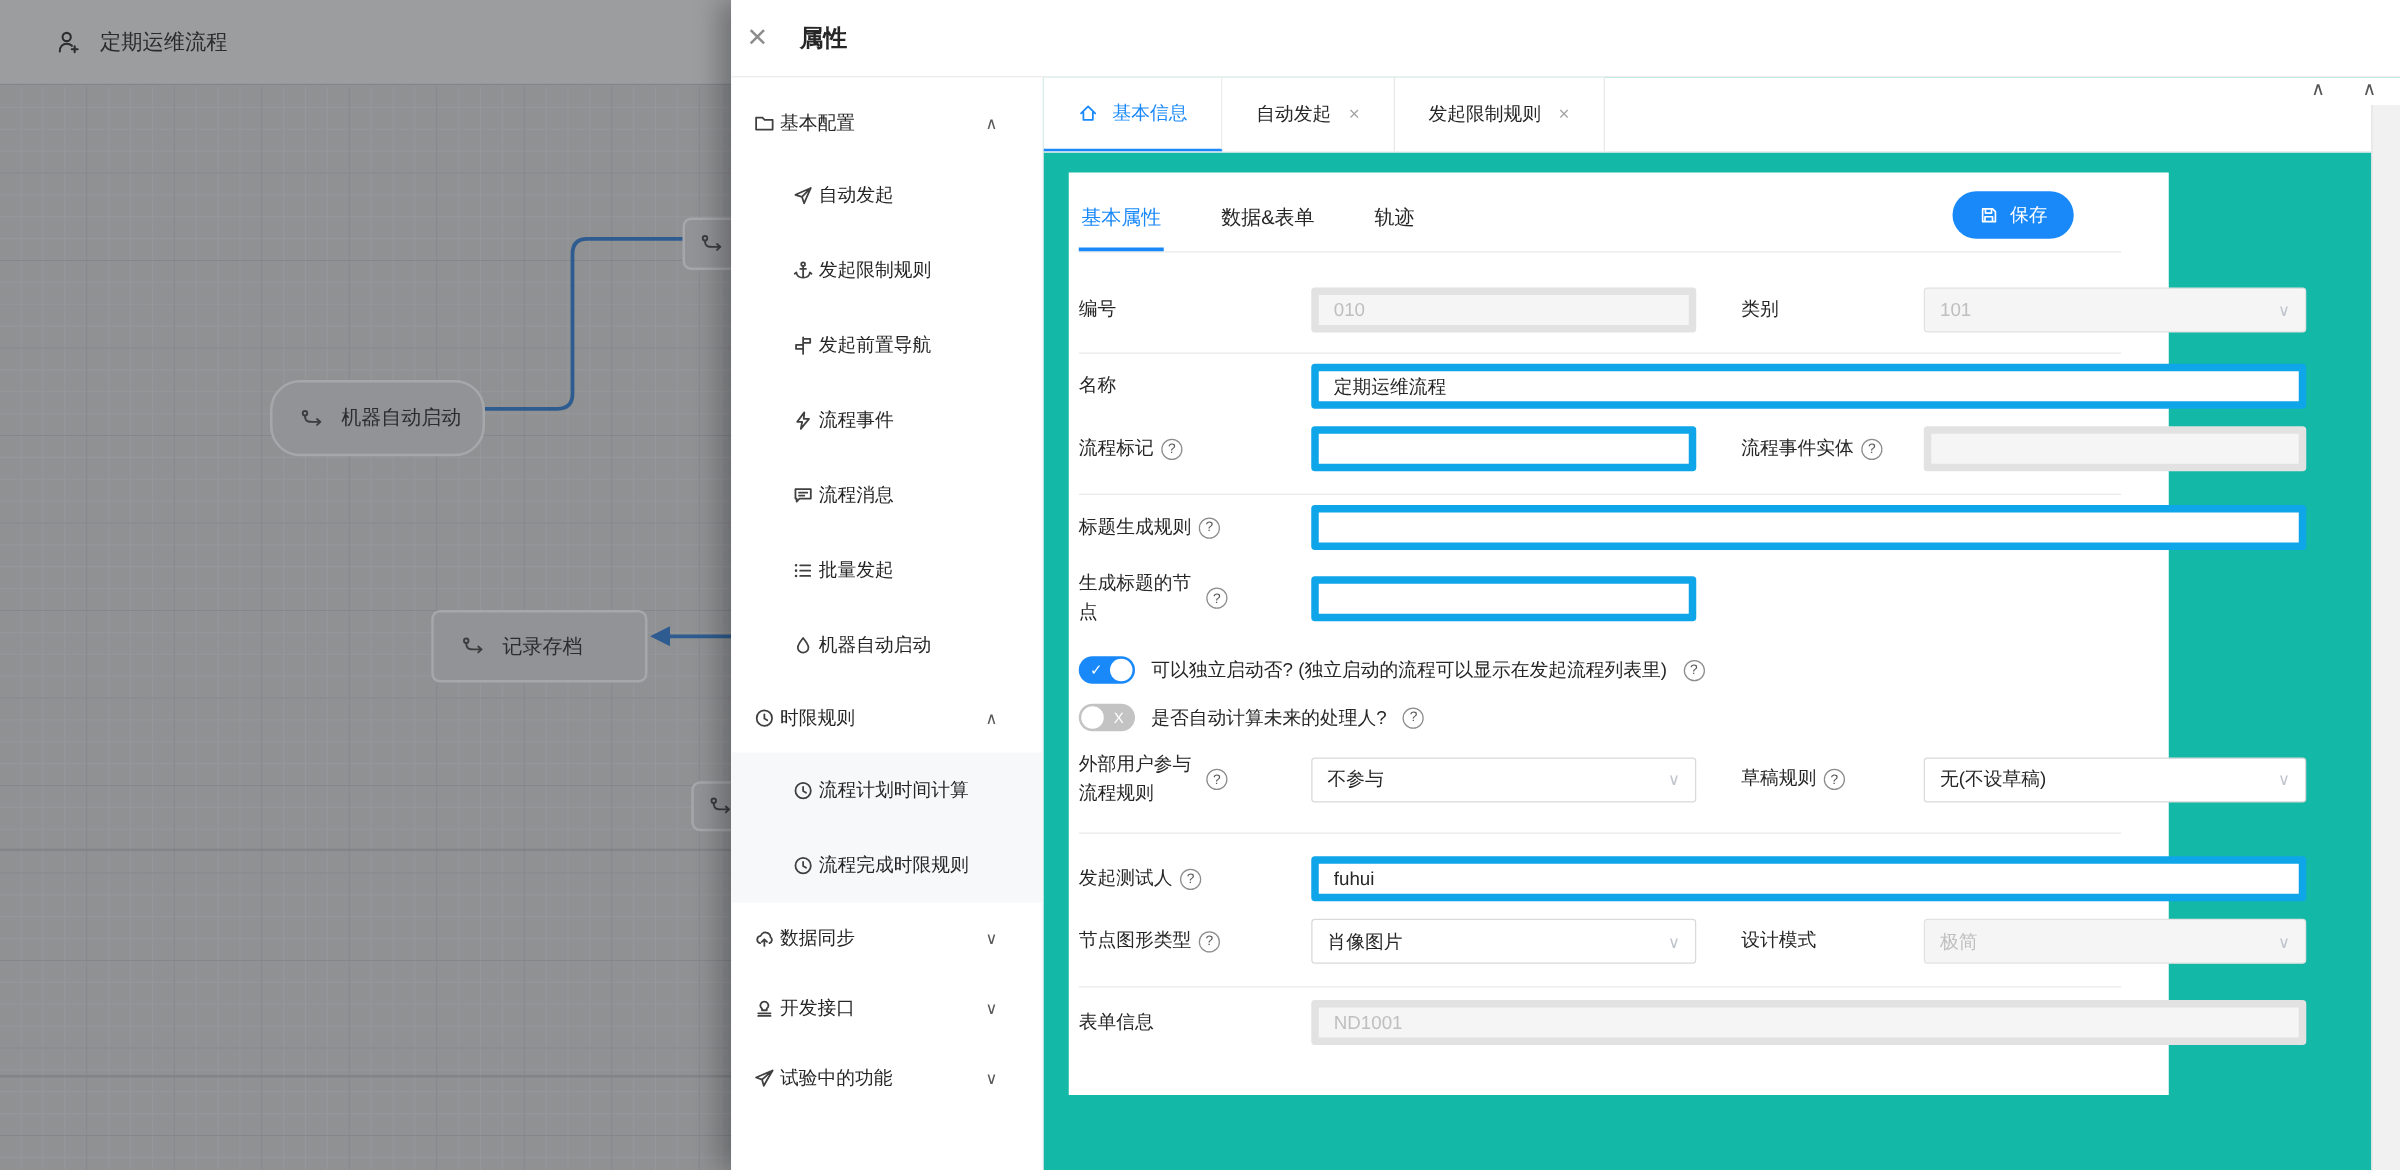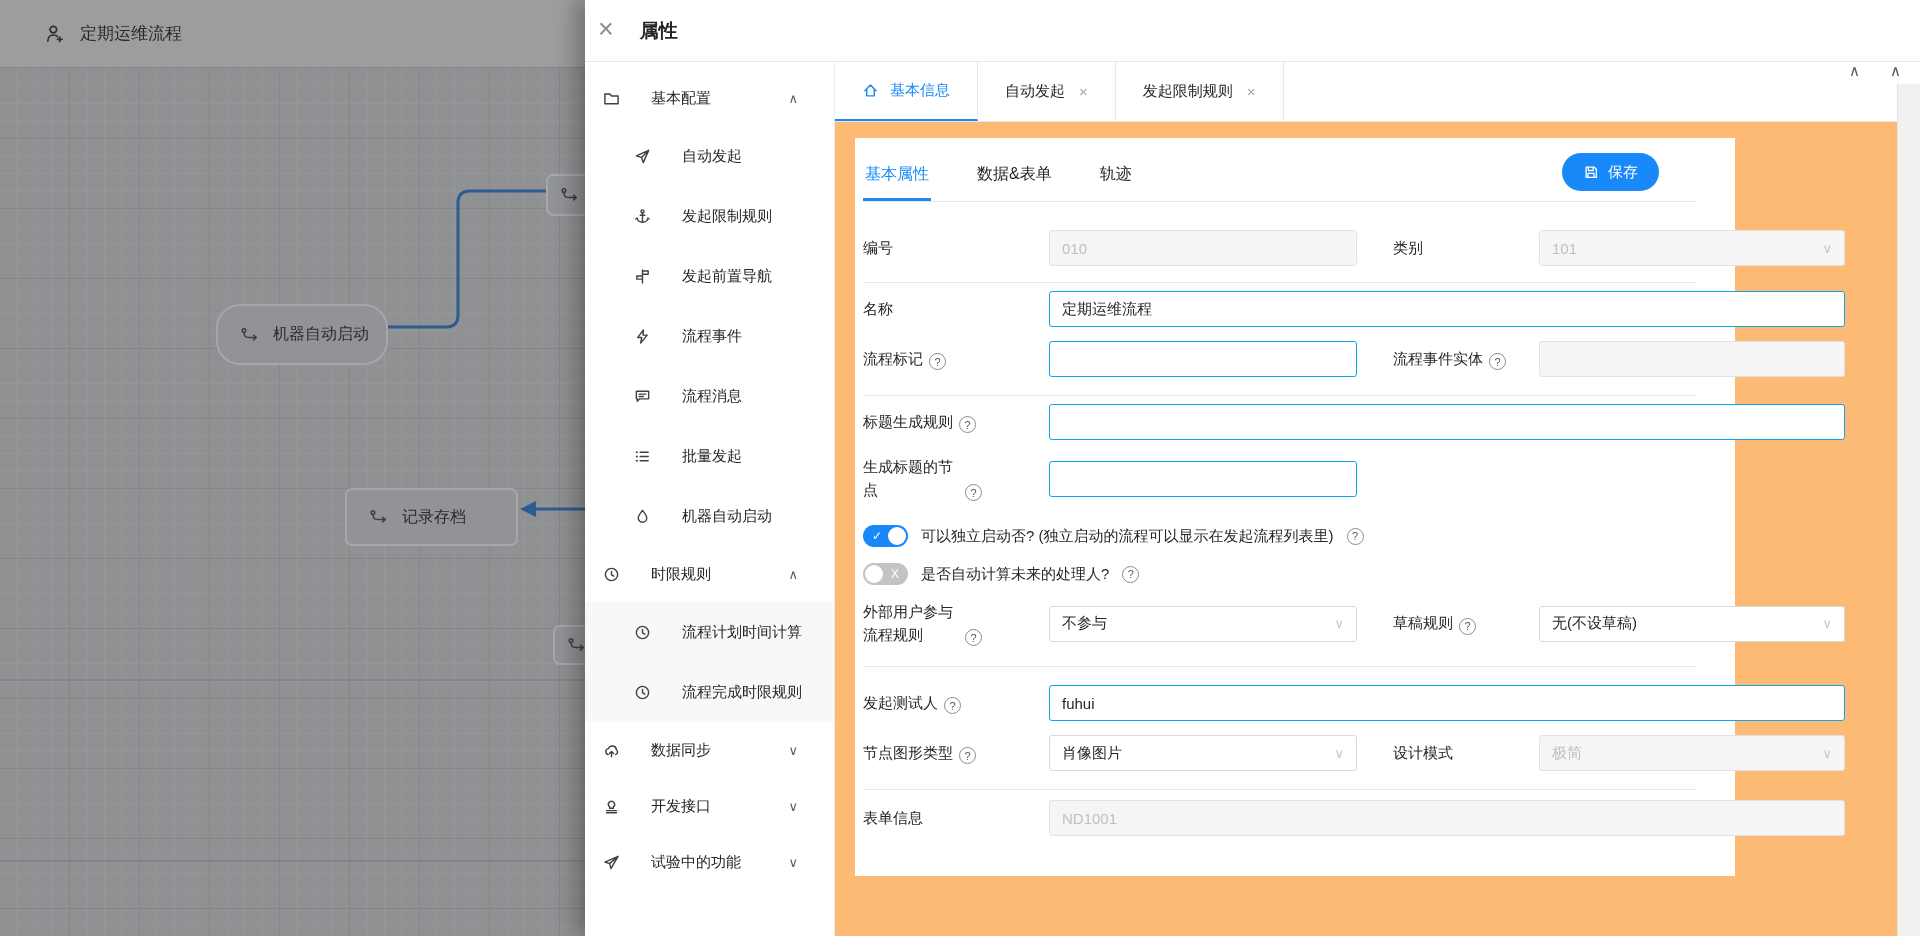--- a/index.html
+++ b/index.html
@@ -34,28 +34,28 @@
        box-shadow:-10px 0 20px rgba(0,0,0,.28);display:flex;flex-direction:column}
   .drawer-header{height:61px;flex:none;border-bottom:1px solid #e8e8e8;display:flex;align-items:center;
        padding-left:13px;gap:26px;background:#fff}
   .close{font-size:27px;color:#8c8c8c;cursor:pointer;line-height:1;margin-top:-3px}
   .drawer-title{font-size:19px;color:#262626;font-weight:700}
   .drawer-body{flex:1;display:flex;min-height:0}
 
   
   .side{width:250px;flex:none;border-right:1px solid #ececec;background:#fff;padding-top:8px;box-sizing:border-box}
   .mi{display:flex;align-items:center;height:56px;padding:0 36px 0 18px;font-size:15px;color:#262626;cursor:pointer}
-  .mi .lbl{margin-left:31px;white-space:nowrap}
+  .mi .lbl{margin-left:4px;white-space:nowrap}
   .mi .arr{margin-left:auto;color:#595959;font-size:13px}
   .mi svg{width:17px;height:17px;color:#404040;flex:none}
   .mi.child{padding-left:49px;height:60px}
   .subblock{background:#f7f8fa}
 
   
-  .main{flex:1;display:flex;flex-direction:column;background:#fdba74;min-width:0}
+  .main{flex:1;display:flex;flex-direction:column;background:#14b8a6;min-width:0}
   .tabbar{height:59px;flex:none;background:#fff;border-bottom:1px solid #e8e8e8;display:flex;align-items:stretch}
   .tab{display:flex;align-items:center;gap:11px;padding:0 27px;font-size:15px;color:#262626;
        border-right:1px solid #e8e8e8;background:#fff;cursor:pointer;box-sizing:border-box}
   .tab svg{width:17px;height:17px}
   .tab.active{color:#1989fa;border-bottom:2px solid #1989fa}
   .tab .x{color:#a6a6a6;font-size:15px;margin-left:3px}
 
   .content{flex:1;padding:16px 0 0 20px;min-height:0}
   .card{width:880px;min-height:726px;background:#fff;box-sizing:border-box;padding:12px 38px 40px 8px}
   .card-head{display:flex;align-items:flex-end;border-bottom:1px solid #e9e9e9}
@@ -63,26 +63,26 @@
   .itab.active{color:#1989fa;border-bottom:3px solid #1989fa;padding-bottom:13px}
   .savebtn{margin-left:auto;margin-right:38px;margin-bottom:10px;display:flex;align-items:center;gap:9px;
        background:#1989fa;color:#fff;border:none;border-radius:19px;height:38px;padding:0 21px;
        font-size:15px;font-family:inherit;cursor:pointer}
   .savebtn svg{width:16px;height:16px}
 
   
   .frow{display:grid;grid-template-columns:186px 308px 36px 146px 306px;align-items:center}
   .c4{grid-column:4}.c5{grid-column:5}
   .wide{grid-column:2/6}
-  .flabel{display:flex;align-items:flex-end;gap:6px;font-size:15px;color:#262626;padding-right:8px}
+  .flabel{display:flex;align-items:center;gap:6px;font-size:15px;color:#262626;padding-right:8px}
   .flabel .txt{max-width:96px;line-height:1.5}
   .help{width:17px;height:17px;border:1px solid #8c8c8c;border-radius:50%;color:#595959;font-size:11px;
        display:inline-flex;align-items:center;justify-content:center;flex:none;cursor:pointer;box-sizing:border-box}
   .ctl{height:36px;box-sizing:border-box}
-  input.ctl{width:100%;border:1px solid #0ea5e9;border-radius:3px;padding:0 12px;font-size:15px;
+  input.ctl{width:100%;border:6px solid #0ea5e9;border-radius:3px;padding:0 12px;font-size:15px;
        color:#262626;font-family:inherit;outline:none;background:#fff}
   input.ctl:disabled{background:#f5f5f5;border-color:#e2e2e2;color:#bfbfbf}
   .select{display:flex;align-items:center;justify-content:space-between;border:1px solid #d9d9d9;border-radius:3px;
        padding:0 12px;font-size:15px;color:#262626;background:#fff;cursor:pointer}
   .select .varr{color:#c0c4cc;font-size:13px}
   .select.disabled{background:#f5f5f5;border-color:#e2e2e2;color:#bfbfbf;cursor:default}
   .divider{border-top:1px solid #e9e9e9;height:0}
   .trow{display:flex;align-items:center;gap:13px;font-size:15px;color:#262626}
   .switch{width:45px;height:22px;border-radius:11px;position:relative;flex:none;cursor:pointer}
   .switch.on{background:#1989fa}

